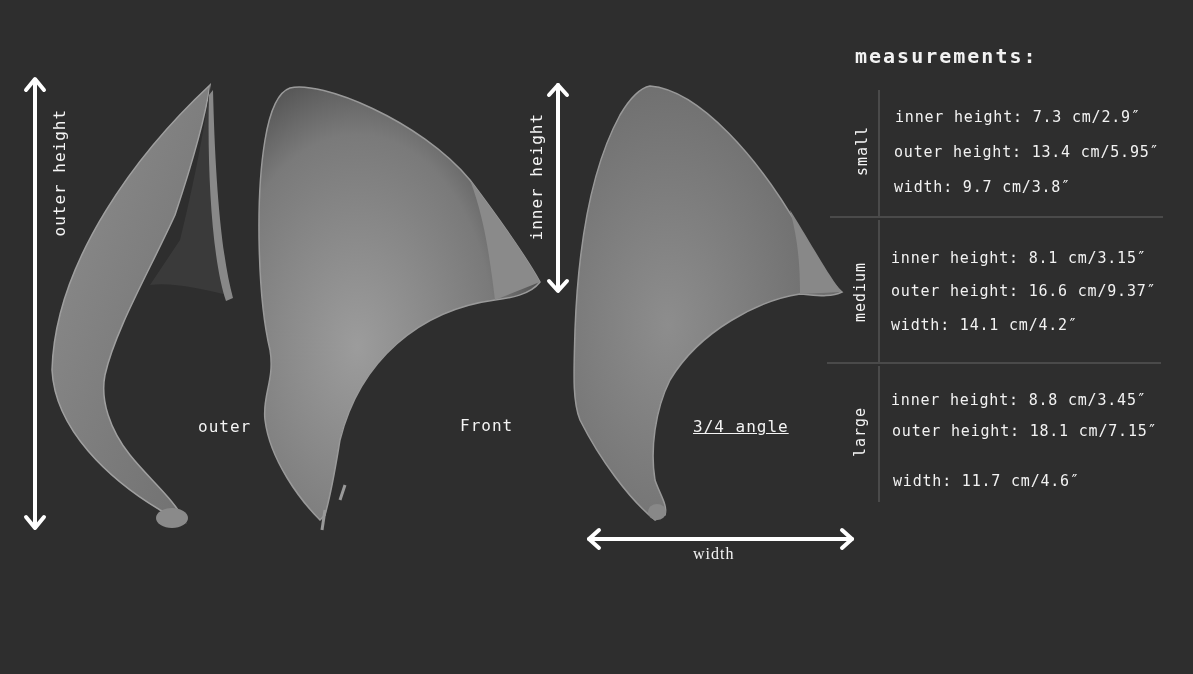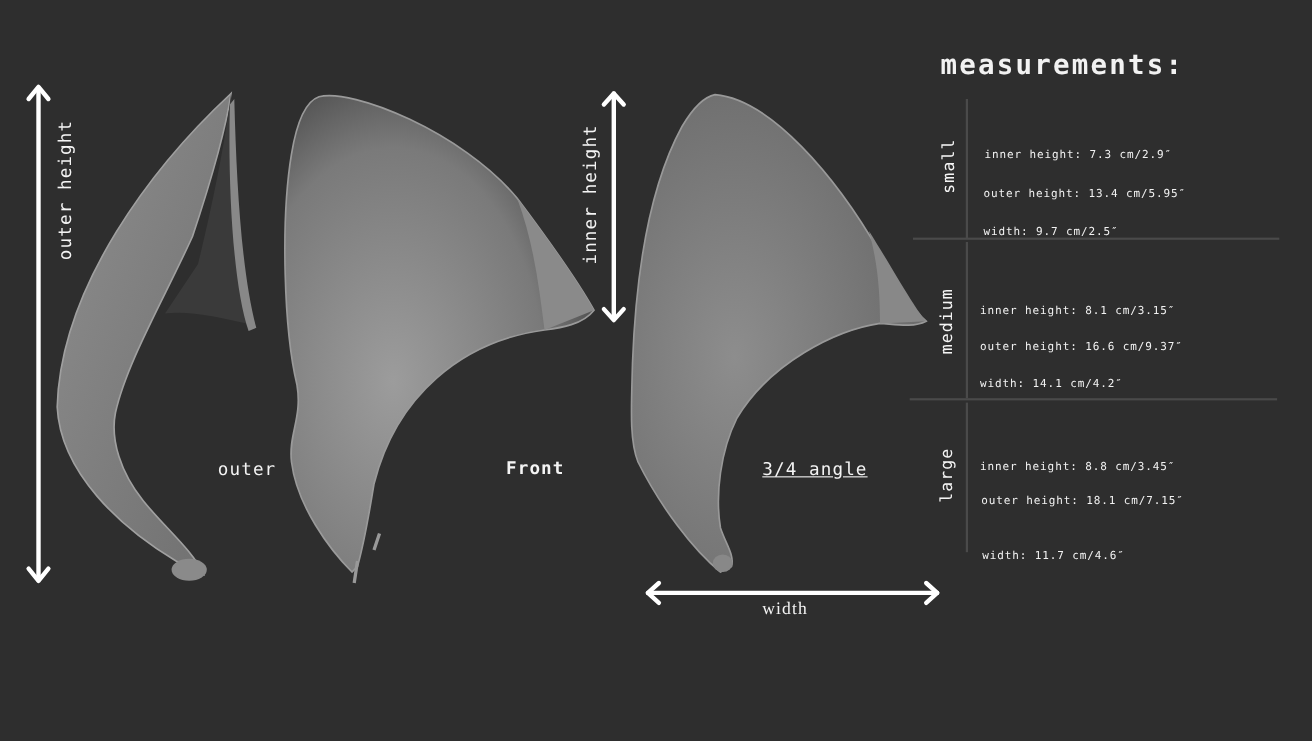--- a/index.html
+++ b/index.html
@@ -3,22 +3,22 @@
   <meta charset="utf-8">
   <style>
     html, body { margin:0; padding:0; }
     body {
       width:1193px; height:674px; background:#2e2e2e; position:relative; overflow:hidden;
       font-family:"DejaVu Sans Mono", monospace; color:#f2f2f2;
     }
     .abs { position:absolute; }
     .lbl { font-size:16px; letter-spacing:1px; color:#f4f4f4; white-space:nowrap; }
     .vert { transform:rotate(-90deg); transform-origin:center center; }
-    .title { font-size:25px; font-weight:bold; letter-spacing:2px; }
-    .mrow { font-size:10px; letter-spacing:0.8px; white-space:nowrap;margin-top:28px; }
+    .title { font-size:20px; font-weight:bold; letter-spacing:2px; }
+    .mrow { font-size:15px; letter-spacing:0.8px; white-space:nowrap; }
     .sep-h { background:#4a4a4a; height:2px; }
     .sep-v { background:#4a4a4a; width:2px; }
     svg { position:absolute; left:0; top:0; }
   </style>
 </head>
 <body>
 
 <svg width="1193" height="674">
   <defs>
     <linearGradient id="gSide" x1="0" y1="0" x2="1" y2="1">
@@ -74,35 +74,35 @@
     <polyline points="599,530 589,539 599,548"></polyline>
     <polyline points="842,530 852,539 842,548"></polyline>
   </g>
 </svg>
 
 <div class="abs lbl vert" style="left:0px; top:168px; width:118px; text-align:center;">outer height</div>
 <div class="abs lbl vert" style="left:477px; top:172px; width:118px; text-align:center;">inner height</div>
 <div class="abs lbl" style="left:693px; top:545px;font-family:Liberation Serif, serif;">width</div>
 
 <div class="abs lbl" style="left:198px; top:417px;">outer</div>
-<div class="abs lbl" style="left:460px; top:416px;font-weight:bold;">Front</div>
+<div class="abs lbl" style="left:460px; top:416px;">Front</div>
 <div class="abs lbl" style="left:693px; top:417px;text-decoration:underline;">3/4 angle</div>
 
 <div class="abs title" style="left:855px; top:44px;">measurements:</div>
 
 <div class="abs sep-v" style="left:878px; top:90px; height:127px;"></div>
 <div class="abs sep-h" style="left:830px; top:216px; width:333px;"></div>
 <div class="abs sep-v" style="left:878px; top:220px; height:142px;"></div>
 <div class="abs sep-h" style="left:827px; top:362px; width:334px;"></div>
 <div class="abs sep-v" style="left:878px; top:366px; height:136px;"></div>
 
 <div class="abs lbl vert" style="left:832px; top:142px; width:60px; text-align:center; font-size:15px;">small</div>
 <div class="abs mrow" style="left:895px; top:108px;">inner height: 7.3 cm/2.9″</div>
 <div class="abs mrow" style="left:894px; top:143px;">outer height: 13.4 cm/5.95″</div>
-<div class="abs mrow" style="left:894px; top:178px;">width: 9.7 cm/2.5″</div>
+<div class="abs mrow" style="left:894px; top:178px;">width: 9.7 cm/3.8″</div>
 
 <div class="abs lbl vert" style="left:822px; top:283px; width:76px; text-align:center; font-size:15px;">medium</div>
 <div class="abs mrow" style="left:891px; top:249px;">inner height: 8.1 cm/3.15″</div>
 <div class="abs mrow" style="left:891px; top:282px;">outer height: 16.6 cm/9.37″</div>
 <div class="abs mrow" style="left:891px; top:316px;">width: 14.1 cm/4.2″</div>
 
 <div class="abs lbl vert" style="left:830px; top:423px; width:60px; text-align:center; font-size:15px;">large</div>
 <div class="abs mrow" style="left:891px; top:391px;">inner height: 8.8 cm/3.45″</div>
 <div class="abs mrow" style="left:892px; top:422px;">outer height: 18.1 cm/7.15″</div>
 <div class="abs mrow" style="left:893px; top:472px;">width: 11.7 cm/4.6″</div>

